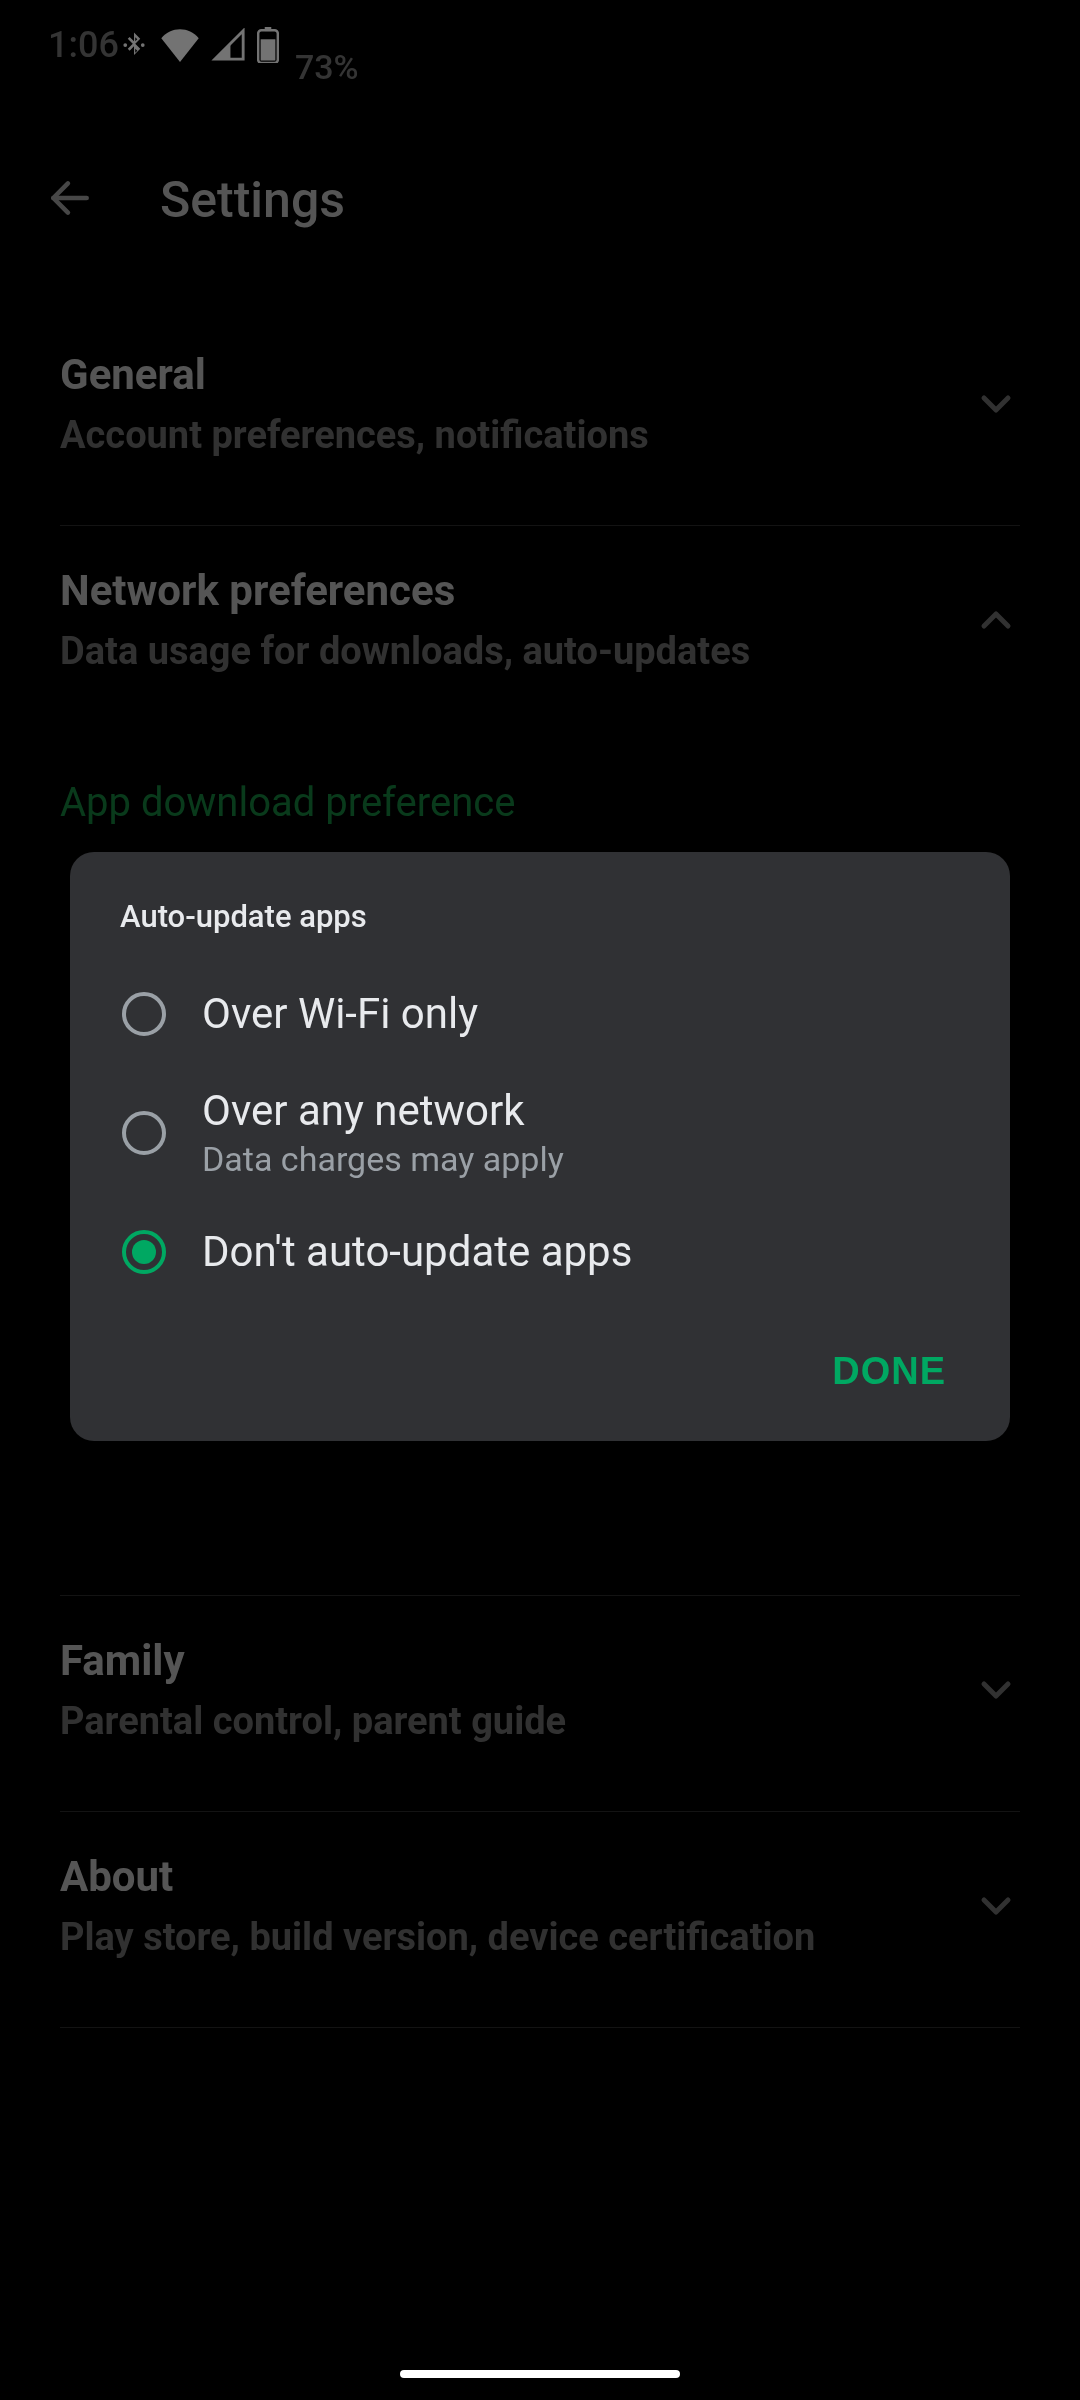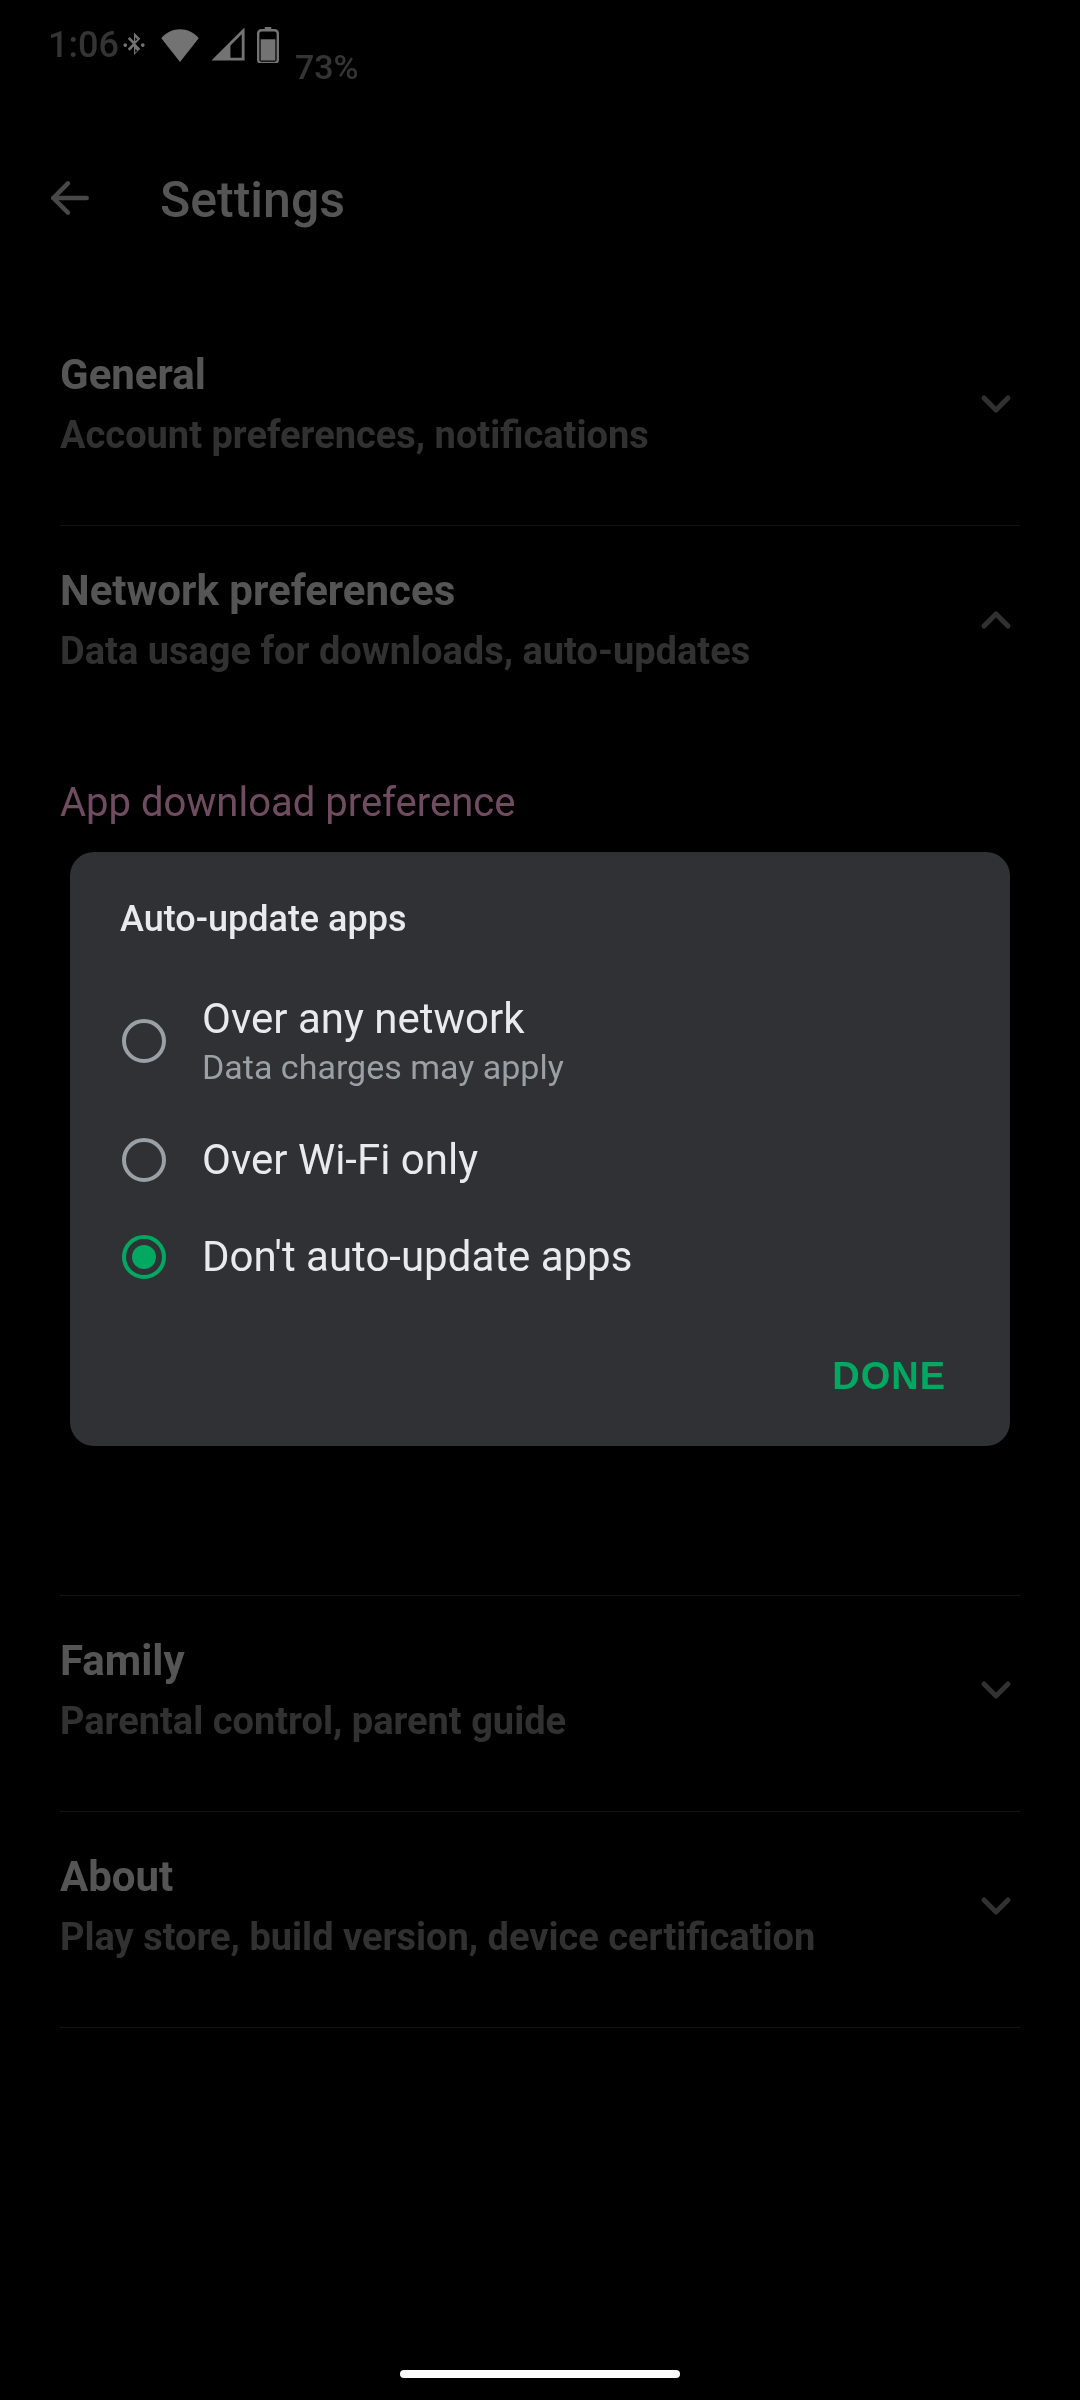--- a/index.html
+++ b/index.html
@@ -82,21 +82,21 @@
     color: #6d6d6d;
   }
   .chevron {
     width: 48px; height: 48px;
     color: #6d6d6d;
     flex-shrink: 0;
   }
 
   .subitem-title {
     font-size: 40px;
-    color: #f9a8d4;
+    color: #15803d;
     padding: 38px 0 10px 0;
   }
 
   
   .scrim {
     position: absolute;
     inset: 0;
     background: rgba(0,0,0,0.55);
   }
 
@@ -105,21 +105,21 @@
     position: absolute;
     left: 70px;
     right: 70px;
     top: 852px;
     background: #303134;
     border-radius: 24px;
     padding: 46px 0 28px 0;
     box-shadow: 0 16px 40px rgba(0,0,0,0.6);
   }
   .dialog-title {
-    font-size: 36px;
+    font-size: 31px;
     font-weight: 500;
     color: #e8eaed;
     padding: 0 50px 30px 50px;
   }
   .option {
     display: flex;
     align-items: center;
     gap: 34px;
     padding: 24px 50px;
   }
@@ -288,31 +288,31 @@
 <div class="scrim"></div>
 
 <div class="dialog">
   <div class="dialog-title">Auto-update apps</div>
 
   <div class="option">
     <div class="radio">
       <div class="radio-outer"></div>
     </div>
     <div class="option-text">
-      <div class="option-label">Over any network</div>
-      <div class="option-sub">Data charges may apply</div>
+      <div class="option-label">Over Wi-Fi only</div>
     </div>
   </div>
 
   <div class="option">
     <div class="radio">
       <div class="radio-outer"></div>
     </div>
     <div class="option-text">
-      <div class="option-label">Over Wi-Fi only</div>
+      <div class="option-label">Over any network</div>
+      <div class="option-sub">Data charges may apply</div>
     </div>
   </div>
 
   <div class="option">
     <div class="radio radio-selected">
       <div class="radio-outer">
           <div class="radio-inner"></div>
         </div>
     </div>
     <div class="option-text">

